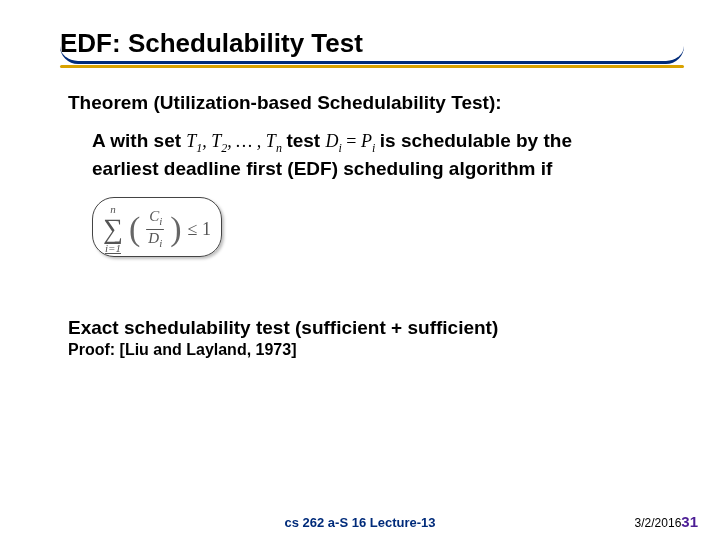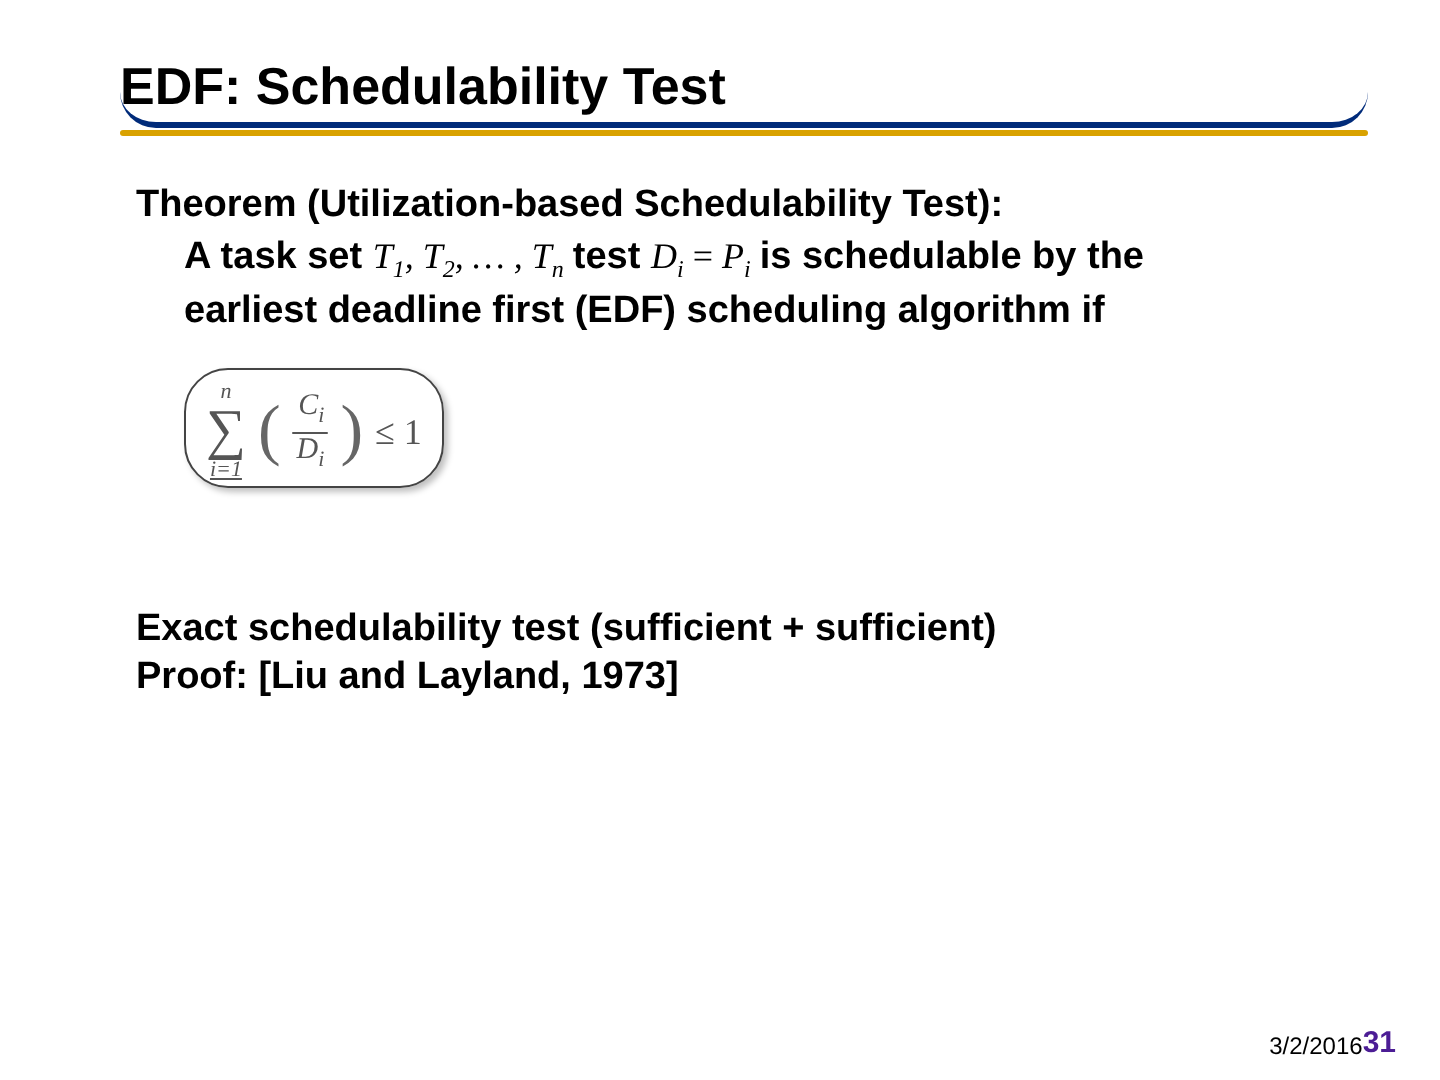--- a/index.html
+++ b/index.html
@@ -20,21 +20,21 @@
     padding-bottom: 2px;
     border-bottom: 3px solid #002b7a;
   }
   .title-underline-gold {
     height: 3px;
     background: #d9a200;
     margin-top: 1px;
     margin-bottom: 24px;
   }
   .body { padding-left: 8px; padding-right: 42px; }
-  .theorem-head { font-size: 19px; font-weight: bold; margin-bottom: 2px; }
+  .theorem-head { font-size: 19px; font-weight: bold; margin-bottom: 14px; }
   .task-line { font-size: 19px; font-weight: bold; padding-left: 24px; line-height: 1.35; }
   .inline-math { font-family: "Times New Roman", serif; font-style: italic; font-weight: normal; font-size: 18px; }
   .inline-math .sub { font-size: 12px; font-style: italic; vertical-align: sub; }
   .formula-box {
     margin: 16px 0 0 24px;
     border: 1px solid #444;
     box-shadow: 2px 2px 3px rgba(0,0,0,0.25);
     display: inline-block;
     padding: 6px 10px 2px 10px;
     font-family: "Times New Roman", serif;
@@ -45,42 +45,42 @@
   .sigma-block { display: flex; flex-direction: column; align-items: center; line-height: 1; }
   .sigma-top { font-size: 11px; }
   .sigma-sym { font-size: 28px; font-style: normal; }
   .sigma-bot { font-size: 11px; text-decoration: underline; }
   .paren { font-size: 34px; font-style: normal; color: #666; }
   .frac { display: flex; flex-direction: column; align-items: flex-end; font-size: 15px; line-height: 1.05; }
   .frac .num, .frac .den { padding: 0 2px; }
   .frac .bar { width: 100%; border-top: 1px solid #555; margin: 1px 0; }
   .leq { font-size: 18px; font-style: normal; color: #555; }
   .exact { font-size: 19px; font-weight: bold; margin-top: 60px; }
-  .proof { font-size: 19px; font-weight: bold; margin-top: 2px; }
+  .proof { font-size: 16px; font-weight: bold; margin-top: 2px; }
   .footer {
     position: absolute; bottom: 10px; left: 0; right: 0;
     display: flex; justify-content: flex-end; align-items: flex-end;
     padding: 0 22px 0 8px;
   }
   .footer-date { font-size: 12px; color: #000; }
   .footer-center { font-size: 13px; font-weight: bold; color: #002b7a; position: absolute; left: 50%; transform: translateX(-50%); }
   .footer-page { font-size: 15px; font-weight: bold; color: #4c1d95; }
 </style>
 </head>
 <body>
 
 <div class="slide">
   <div class="title">EDF: Schedulability Test</div>
   <div class="title-underline-gold"></div>
 
   <div class="body">
     <div class="theorem-head">Theorem (Utilization-based Schedulability Test):</div>
 
     <div class="task-line">
-      <span>A task set </span>
+      <span>A with set </span>
       <span class="inline-math">
         <span>T</span><span class="sub">1</span>,
         <span>T</span><span class="sub">2</span>,
         <span>…</span> ,
         <span>T</span><span class="sub">n</span>
       </span>
       <span> test </span>
       <span class="inline-math">
         <span>D</span><span class="sub">i</span><span style="font-style:normal"> = </span><span>P</span><span class="sub">i</span>
       </span>
@@ -108,15 +108,16 @@
         <span class="leq">≤ 1</span>
       </div>
     </div>
 
     <div class="exact">Exact schedulability test (sufficient + sufficient)</div>
     <div class="proof">Proof: [Liu and Layland, 1973]</div>
   </div>
 
   <div class="footer">
     <span class="footer-date">3/2/2016</span>
+    <span class="footer-center">cs 262 a-S 16 Lecture-13</span>
     <span class="footer-page">31</span>
   </div>
 </div>
 
 </body></html>

